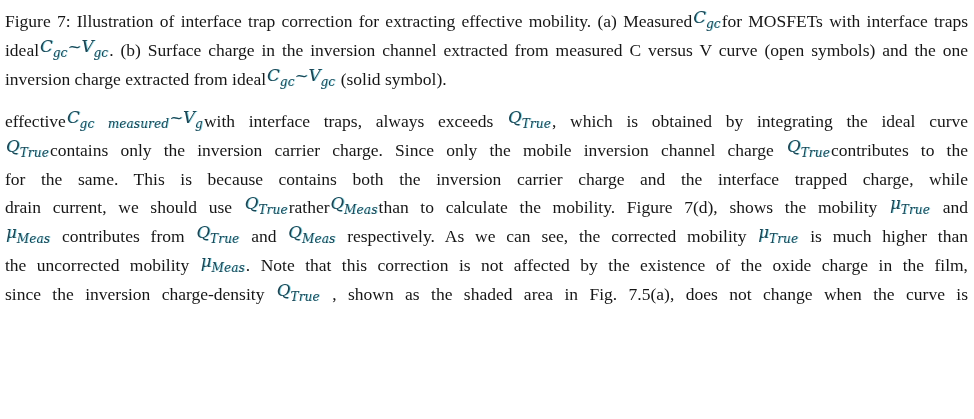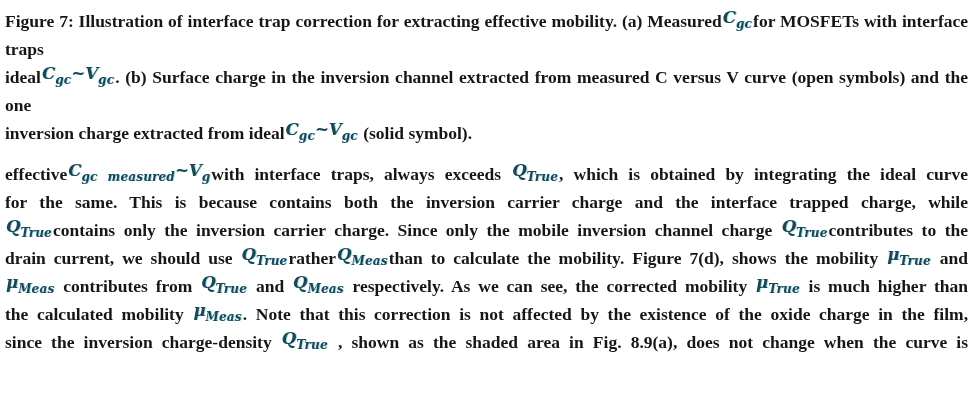--- a/index.html
+++ b/index.html
@@ -37,28 +37,28 @@
   .math sub {
     font-size: 0.72em;
     vertical-align: -0.4em;
     line-height: 0;
     letter-spacing: 0.2px;
   }
 </style>
 </head>
 <body>
 
-<div class="page" style="color: rgb(22, 22, 22); font-weight: bold;">
+<div class="page" style="color: rgb(22, 22, 22);">
   <div class="para para-caption">
       <div class="line first"><span>Figure 7: Illustration of interface trap correction for extracting effective mobility. (a) Measured</span><span class="math">C<sub>gc</sub></span><span>for MOSFETs with interface traps</span></div>
       <div class="line"><span>ideal</span><span class="math">C<sub>gc</sub>~V<sub>gc</sub></span><span>. (b) Surface charge in the inversion channel extracted from measured C versus V curve (open symbols) and the one</span></div>
       <div class="line last"><span>inversion charge extracted from ideal</span><span class="math">C<sub>gc</sub>~V<sub>gc</sub></span><span> (solid symbol).</span></div>
     </div>
   <div class="para para-body">
       <div class="line"><span>effective</span><span class="math">C<sub>gc measured</sub>~V<sub>g</sub></span><span>with interface traps, always exceeds </span><span class="math">Q<sub>True</sub></span><span>, which is obtained by integrating the ideal curve</span></div>
+      <div class="line"><span class="math">Q<sub>True</sub></span><span>contains only the inversion carrier charge. Since only the mobile inversion channel charge </span><span class="math">Q<sub>True</sub></span><span>contributes to the</span></div>
       <div class="line"><span>for the same. This is because contains both the inversion carrier charge and the interface trapped charge, while</span></div>
-      <div class="line"><span class="math">Q<sub>True</sub></span><span>contains only the inversion carrier charge. Since only the mobile inversion channel charge </span><span class="math">Q<sub>True</sub></span><span>contributes to the</span></div>
       <div class="line"><span>drain current, we should use </span><span class="math">Q<sub>True</sub></span><span>rather</span><span class="math">Q<sub>Meas</sub></span><span>than to calculate the mobility. Figure 7(d), shows the mobility </span><span class="math">μ<sub>True</sub></span><span> and</span></div>
       <div class="line"><span class="math">μ<sub>Meas</sub></span><span> contributes from </span><span class="math">Q<sub>True</sub></span><span> and </span><span class="math">Q<sub>Meas</sub></span><span> respectively. As we can see, the corrected mobility </span><span class="math">μ<sub>True</sub></span><span> is much higher than</span></div>
-      <div class="line"><span>the calculated mobility </span><span class="math">μ<sub>Meas</sub></span><span>. Note that this correction is not affected by the existence of the oxide charge in the film,</span></div>
-      <div class="line"><span>since the inversion charge-density </span><span class="math">Q<sub>True</sub></span><span> , shown as the shaded area in Fig. 8.9(a), does not change when the curve is</span></div>
+      <div class="line"><span>the uncorrected mobility </span><span class="math">μ<sub>Meas</sub></span><span>. Note that this correction is not affected by the existence of the oxide charge in the film,</span></div>
+      <div class="line"><span>since the inversion charge-density </span><span class="math">Q<sub>True</sub></span><span> , shown as the shaded area in Fig. 7.5(a), does not change when the curve is</span></div>
     </div>
 </div>
 
 </body></html>

